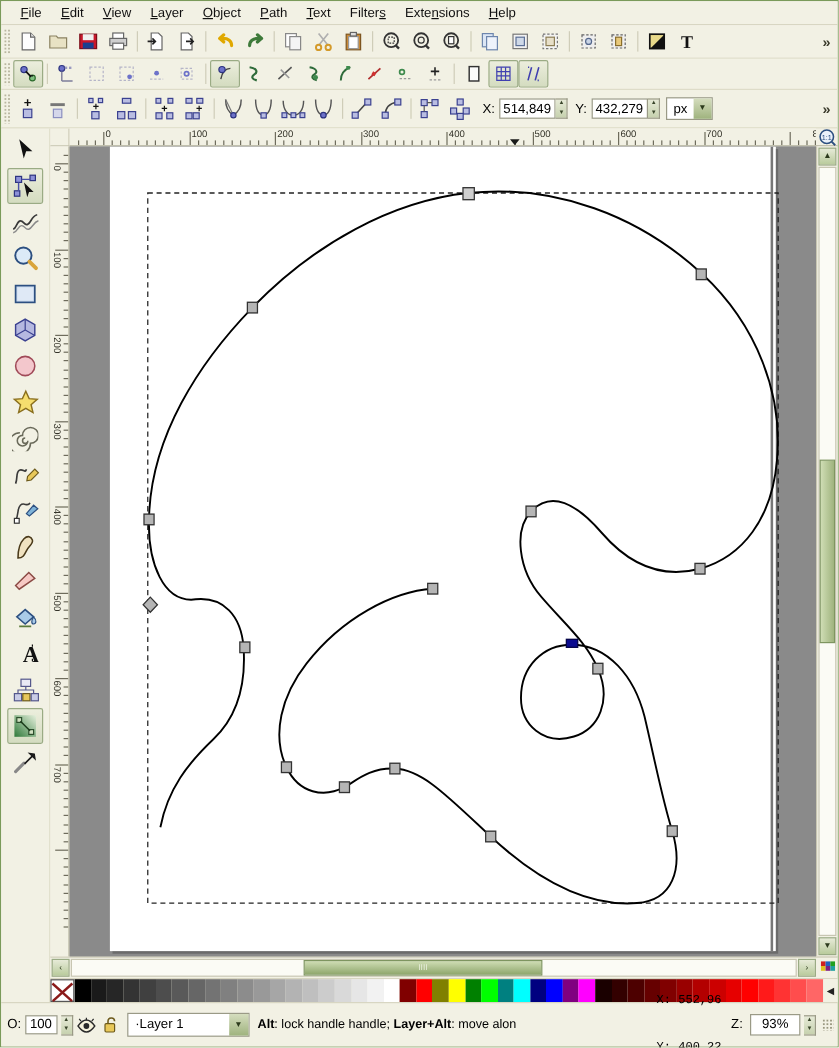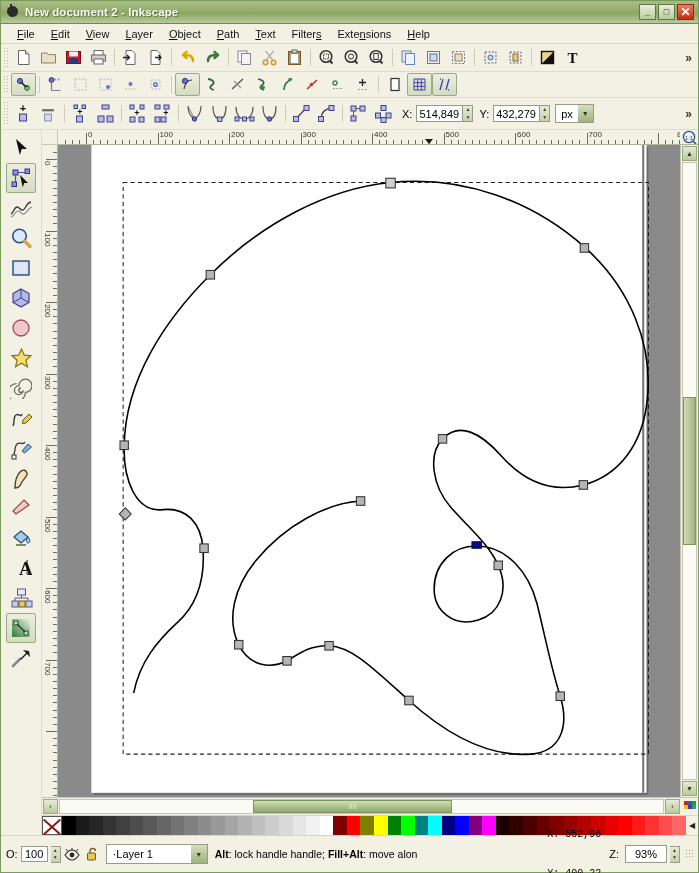--- a/index.html
+++ b/index.html
@@ -157,32 +157,20 @@
   .zbox{width:42px;height:18px;border:1px solid #9a9a86;background:#fff;
      font-size:11px;text-align:center;line-height:17px;box-sizing:border-box;}
   .resize{width:10px;height:10px;margin-left:2px;
      background-image:radial-gradient(#9a9880 40%,transparent 41%);background-size:3px 3px;}
 </style>
 </head>
 <body>
 
 <div id="app">
 
-  <div class="titlebar">
-    <div class="tb-icon">
-      <div class="s"></div>
-        <div class="d"></div>
-    </div>
-    <div class="tb-title">New document 2 - Inkscape</div>
-    <div class="wbtns">
-      <div class="wbtn">_</div>
-      <div class="wbtn">□</div>
-      <div class="wbtn close">✕</div>
-    </div>
-  </div>
 
   <div class="menubar">
     <div class="menu"><u>F</u><span>ile</span></div>
     <div class="menu"><u>E</u>dit</div>
     <div class="menu"><u>V</u>iew</div>
     <div class="menu"><u>L</u>ayer</div>
     <div class="menu"><u>O</u>bject</div>
     <div class="menu"><u>P</u>ath</div>
     <div class="menu"><u>T</u>ext</div>
     <div class="menu">Filter<u>s</u></div>
@@ -1094,21 +1082,21 @@
           <path d="M5 6V4.2A2.6 2.6 0 0110.5 4" fill="none" stroke="#6d5a1c" stroke-width="1.3"></path>
         </svg>
       </div>
 
     <div class="layersel">
       <span>·Layer 1</span>
       <div class="layerarrow">▼</div>
     </div>
 
     <div class="hint">
-      <b>Alt</b><span>: lock handle handle; </span><b>Fill+Alt</b><span>: move alon</span>
+      <b>Alt</b><span>: lock handle handle; </span><b>Layer+Alt</b><span>: move alon</span>
     </div>
 
     <div class="coords">
       <div><span>X:</span> <span>552,96</span></div>
       <div><span>Y:</span> <span>400,22</span></div>
     </div>
 
     <span class="zlab">Z:</span>
     <div class="zbox">93%</div>
     <div class="spinb">

